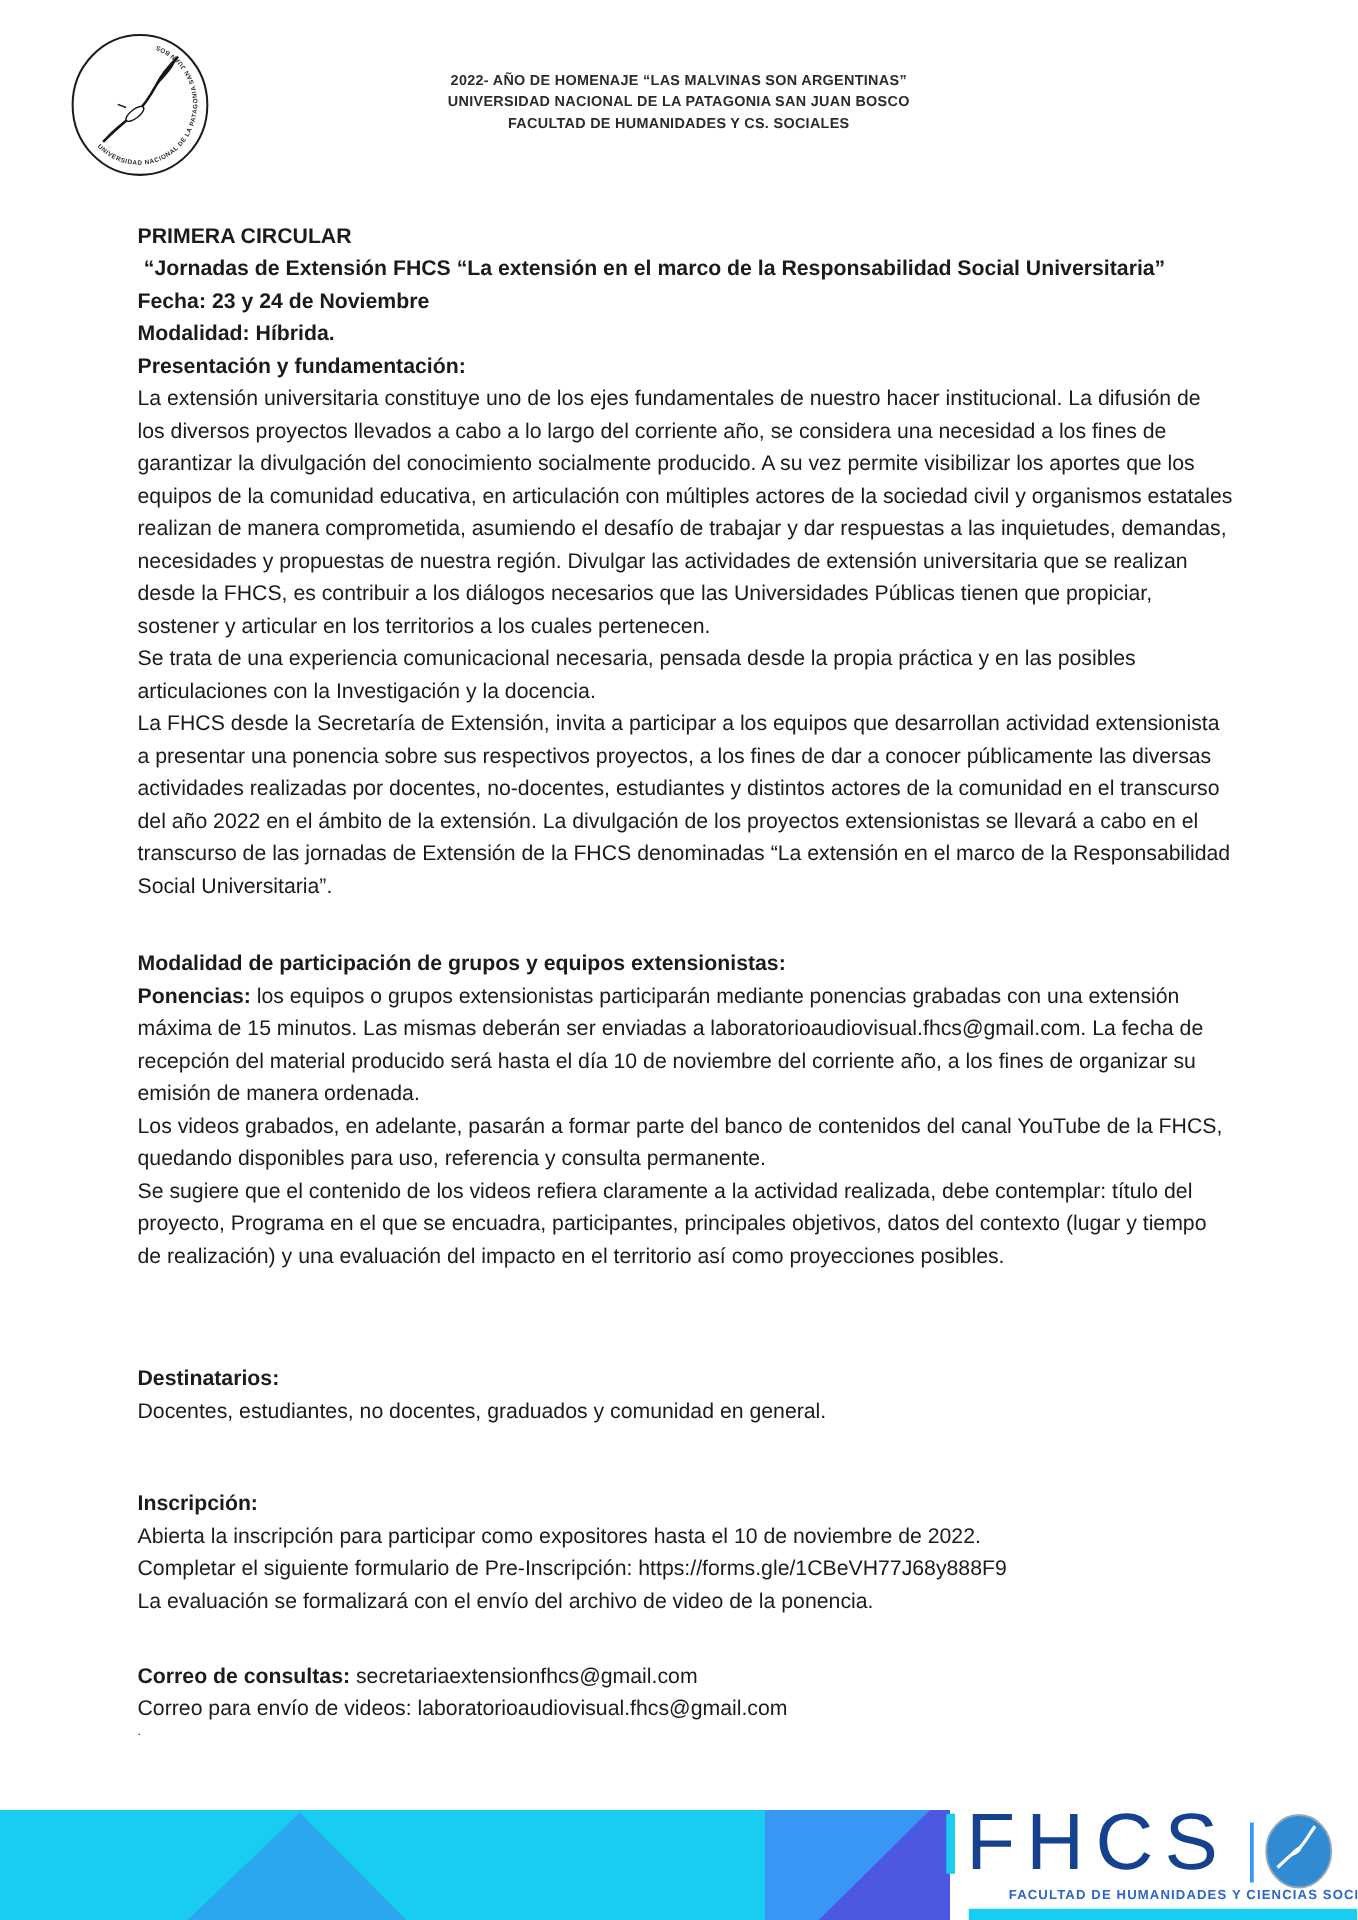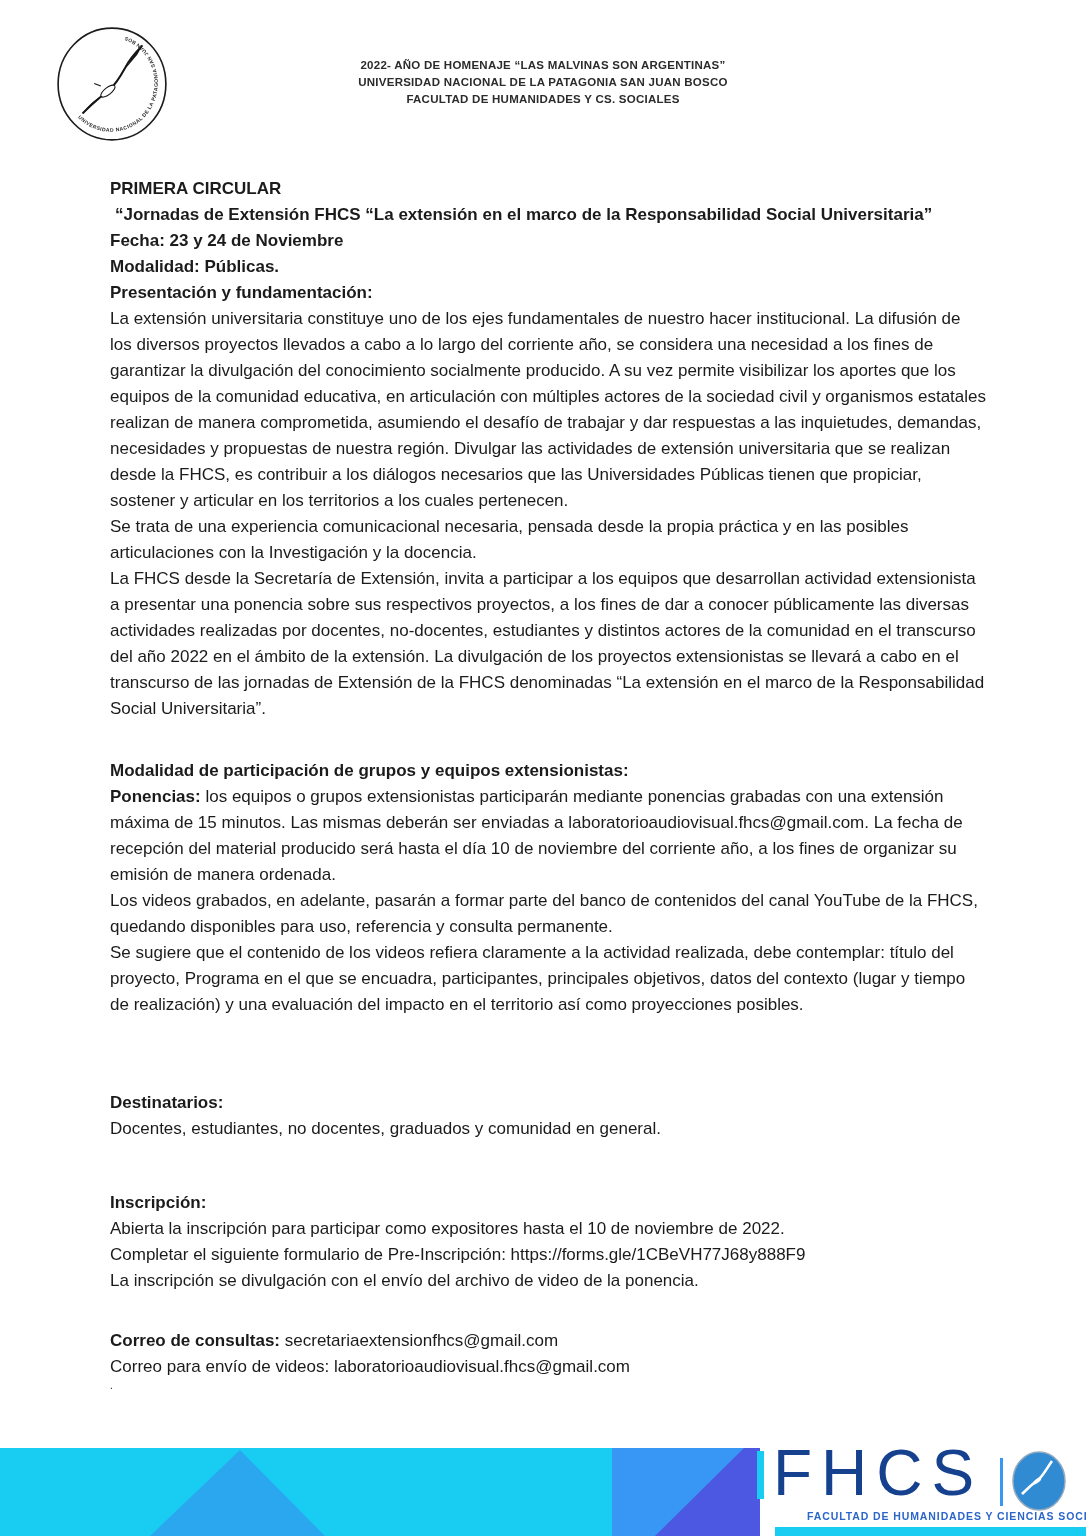--- a/index.html
+++ b/index.html
@@ -74,21 +74,21 @@
     <div>UNIVERSIDAD NACIONAL DE LA PATAGONIA SAN JUAN BOSCO</div>
     <div>FACULTAD DE HUMANIDADES Y CS. SOCIALES</div>
   </div>
 
   <main class="content">
 
     <div class="title-block">
       <div>PRIMERA CIRCULAR</div>
       <div class="indent-sm">“Jornadas de Extensión FHCS “La extensión en el marco de la Responsabilidad Social Universitaria”</div>
       <div>Fecha: 23 y 24 de Noviembre</div>
-      <div>Modalidad: Públicas.</div>
+      <div>Modalidad: Híbrida.</div>
     </div>
 
     <section>
       <div class="h">Presentación y fundamentación:</div>
       <p>La extensión universitaria constituye uno de los ejes fundamentales de nuestro hacer institucional. La difusión de los diversos proyectos llevados a cabo a lo largo del corriente año, se considera una necesidad a los fines de garantizar la divulgación del conocimiento socialmente producido. A su vez permite visibilizar los aportes que los equipos de la comunidad educativa, en articulación con múltiples actores de la sociedad civil y organismos estatales realizan de manera comprometida, asumiendo el desafío de trabajar y dar respuestas a las inquietudes, demandas, necesidades y propuestas de nuestra región. Divulgar las actividades de extensión universitaria que se realizan desde la FHCS, es contribuir a los diálogos necesarios que las Universidades Públicas tienen que propiciar, sostener y articular en los territorios a los cuales pertenecen.</p>
       <p>Se trata de una experiencia comunicacional necesaria, pensada desde la propia práctica y en las posibles articulaciones con la Investigación y la docencia.</p>
       <p>La FHCS desde la Secretaría de Extensión, invita a participar a los equipos que desarrollan actividad extensionista a presentar una ponencia sobre sus respectivos proyectos, a los fines de dar a conocer públicamente las diversas actividades realizadas por docentes, no-docentes, estudiantes y distintos actores de la comunidad en el transcurso del año 2022 en el ámbito de la extensión. La divulgación de los proyectos extensionistas se llevará a cabo en el transcurso de las jornadas de Extensión de la FHCS denominadas “La extensión en el marco de la Responsabilidad Social Universitaria”.</p>
     </section>
 
     <section class="sec-modalidad">
@@ -100,21 +100,21 @@
 
     <section class="sec-destinatarios">
       <div class="h">Destinatarios:</div>
       <p>Docentes, estudiantes, no docentes, graduados y comunidad en general.</p>
     </section>
 
     <section class="sec-inscripcion">
       <div class="h">Inscripción:</div>
       <p>Abierta la inscripción para participar como expositores hasta el 10 de noviembre de 2022.</p>
       <p>Completar el siguiente formulario de Pre-Inscripción: https://forms.gle/1CBeVH77J68y888F9</p>
-      <p>La inscripción se divulgación con el envío del archivo de video de la ponencia.</p>
+      <p>La evaluación se formalizará con el envío del archivo de video de la ponencia.</p>
     </section>
 
     <section class="sec-contacto">
       <p><span class="lead">Correo de consultas:</span><span> secretariaextensionfhcs@gmail.com</span></p>
       <p>Correo para envío de videos: laboratorioaudiovisual.fhcs@gmail.com</p>
     </section>
 
     <p class="tiny-dot">.</p>
   </main>
 

